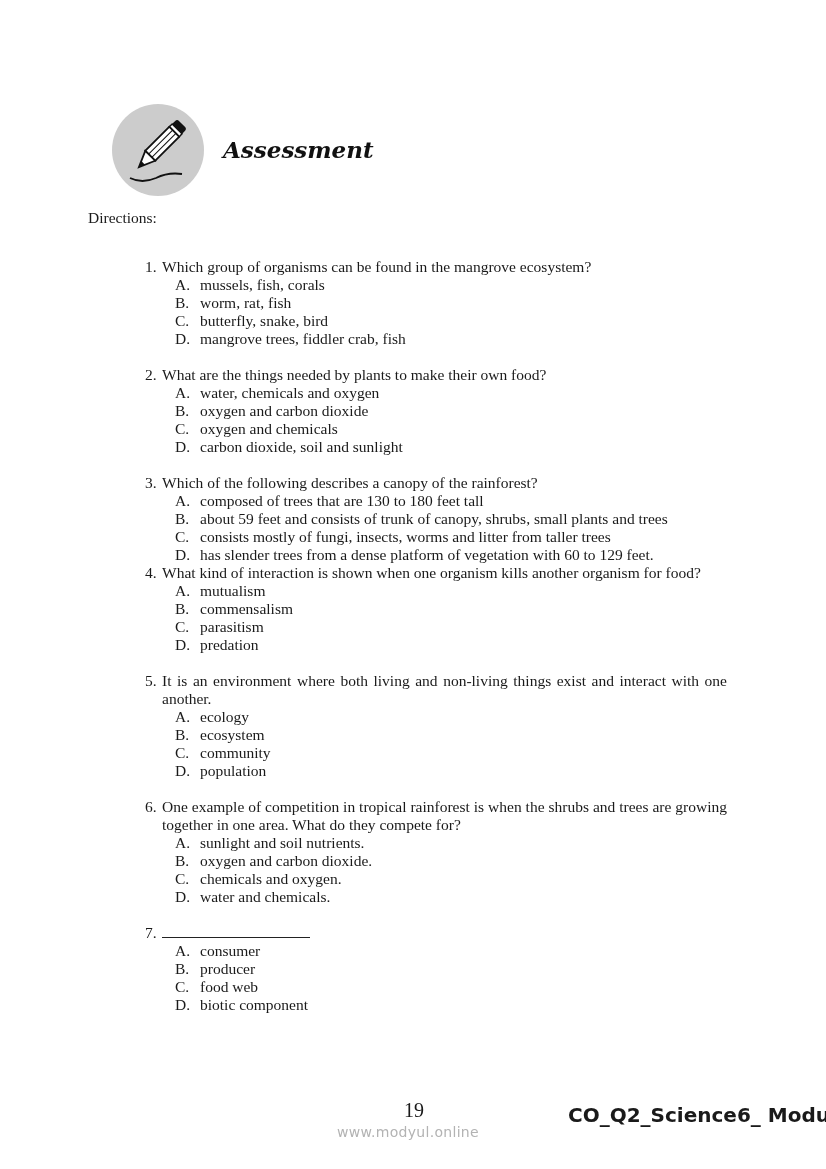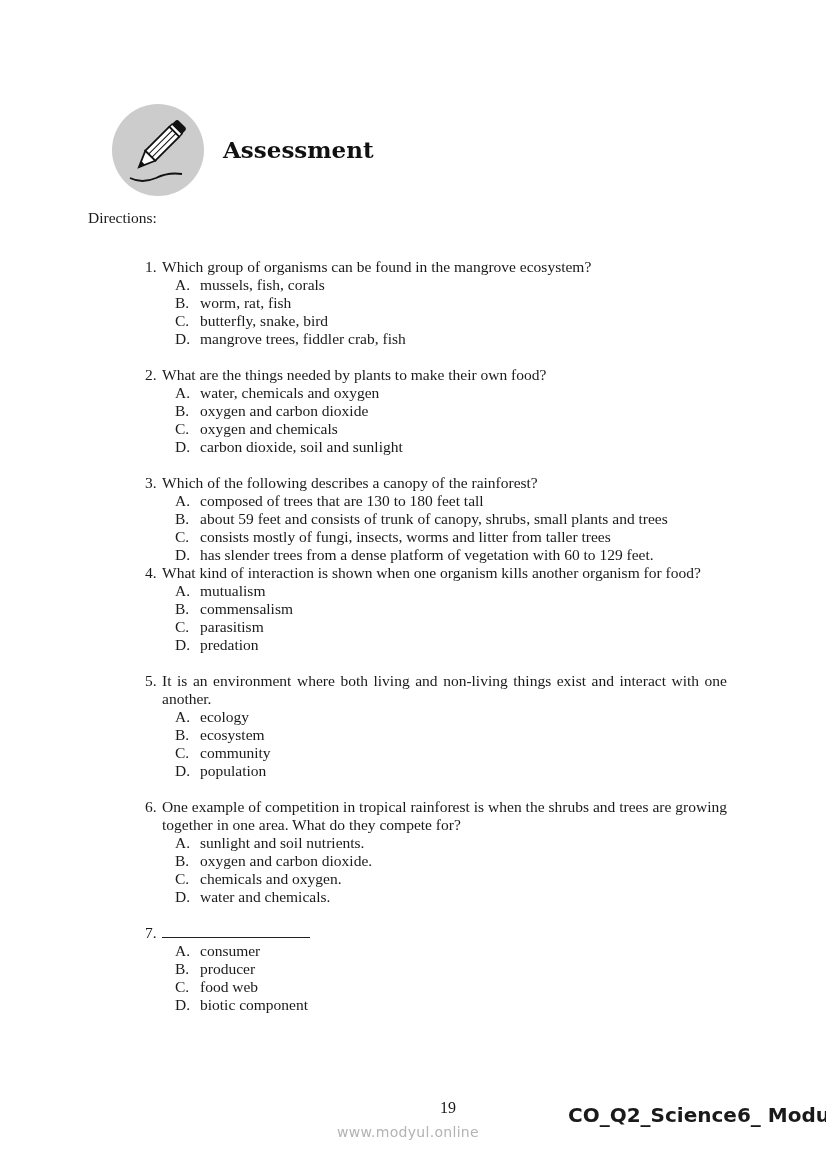--- a/index.html
+++ b/index.html
@@ -1,37 +1,37 @@
 <!DOCTYPE html>
 <html><head>
   <meta charset="utf-8">
   <style>
     html, body { margin: 0; padding: 0; background: #ffffff; }
     body { width: 826px; height: 1169px; position: relative; overflow: hidden; color: #1a1a1a; }
     .serif { font-family: "DejaVu Serif", "Liberation Serif", serif; }
     .header { position: absolute; left: 112px; top: 104px; height: 92px; }
     .icon-circle { position: absolute; left: 0; top: 0; width: 92px; height: 92px; border-radius: 50%; background: #cccccc; }
     .icon-circle svg { position: absolute; left: 0; top: 0; }
-    .title { position: absolute; left: 111px; top: 32px; font-family: "DejaVu Serif", serif; font-weight: bold; font-size: 23px; white-space: nowrap; color: #111; }
+    .title { position: absolute; left: 111px; top: 32px; font-family: "DejaVu Serif", serif; font-weight: bold; font-style: italic; font-size: 23px; white-space: nowrap; color: #111; }
     .directions { position: absolute; left: 88px; top: 208px; width: 628px; font-family: "Liberation Serif", serif; font-size: 15.5px; line-height: 19px; }
     .directions .lbl { position: absolute; left: 0; top: 0; }
     .directions .txt { margin-left: 88px; text-align: justify; text-align-last: left; }
     .directions .txt .first { display: block; text-align: justify; text-align-last: justify; margin-left: 0; }
     .questions { position: absolute; left: 145px; top: 258px; width: 582px; font-family: "Liberation Serif", serif; font-size: 15.5px; line-height: 18px; }
     .q { margin-bottom: 18px; }
     .q.tight { margin-bottom: 0; }
     .q-stem { display: flex; }
     .q-num { width: 17px; flex: none; }
     .q-text { flex: 1; text-align: justify; text-align-last: left; }
     .q-text .blank { display: inline-block; width: 148px; border-bottom: 1px solid #222; height: 13px; vertical-align: baseline; margin-right: 1px; }
     .opts { margin-left: 30px; }
     .opt { display: flex; }
     .opt-letter { width: 25px; flex: none; }
     .opt-text { flex: 1; text-align: justify; text-align-last: left; }
-    .footer-page { position: absolute; left: 404px; top: 1099px; font-family: "Liberation Serif", serif; font-size: 16px; margin-left: 36px; }
+    .footer-page { position: absolute; left: 404px; top: 1099px; font-family: "Liberation Serif", serif; font-size: 20px; }
     .footer-code { position: absolute; left: 568px; top: 1103px; font-family: "DejaVu Sans", sans-serif; font-weight: bold; font-size: 20px; white-space: nowrap; }
     .footer-url { position: absolute; left: 337px; top: 1124px; font-family: "DejaVu Sans", sans-serif; font-size: 14px; color: #b3b3b3; letter-spacing: 0.3px; }
   </style>
 </head>
 <body>
 
 <div class="header">
   <div class="icon-circle">
     <svg width="92" height="92" viewBox="0 0 92 92">
 

